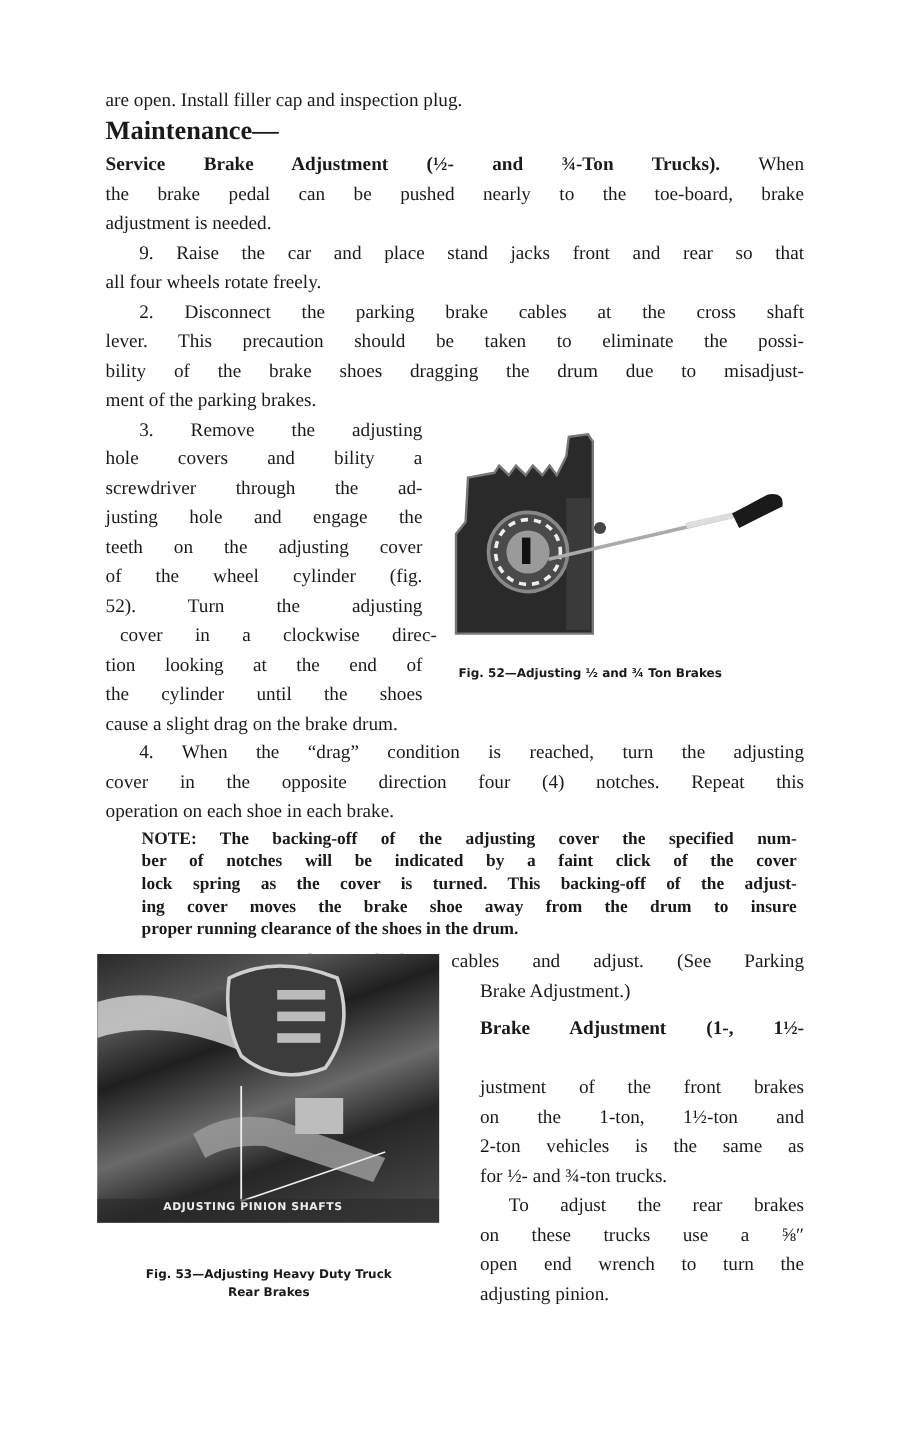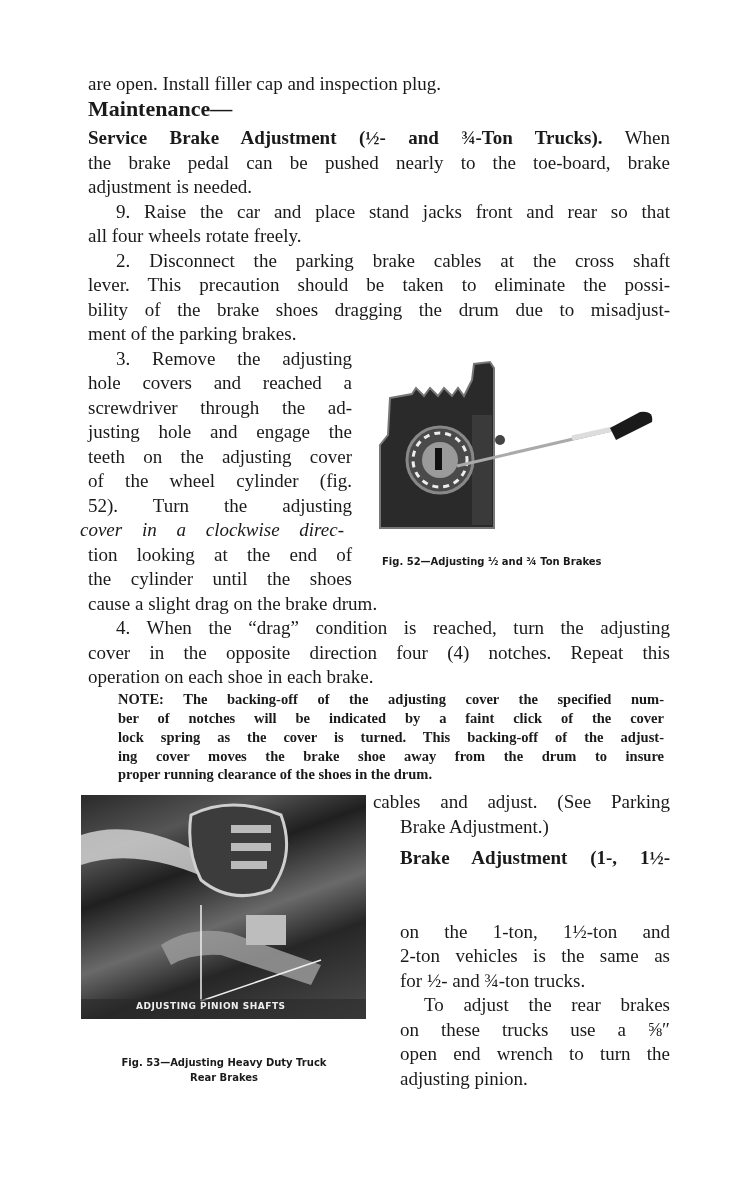--- a/index.html
+++ b/index.html
@@ -1,19 +1,19 @@
 <!DOCTYPE html>
 <html><head>
 <meta charset="utf-8">
 <style>
   html, body { margin: 0; padding: 0; background: #ffffff; }
   body { width: 750px; height: 1195px; position: relative; overflow: hidden;
          font-family: "Liberation Serif", "DejaVu Serif", serif; color: #1a1a1a; }
   .page { position: absolute; left: 0; top: 0; width: 750px; height: 1195px; }
-  .p { position: absolute; font-size: 19px; line-height: 24.6px; margin: 0; }
+  .p { position: absolute; font-size: 16px; line-height: 24.6px; margin: 0; }
   .justify { text-align: justify; text-align-last: justify; }
   .b { font-weight: bold; }
   .heading { font-size: 22px; font-weight: bold; }
   .note { font-size: 14.5px; font-weight: bold; line-height: 18.6px; }
   .cap { font-family: "DejaVu Sans", "Liberation Sans", sans-serif; 
          font-weight: bold; font-size: 10px; color: #1a1a1a; }
   .fig52 { position: absolute; left: 372px; top: 360px; width: 150px; height: 170px; }
   .fig53 { position: absolute; left: 81px; top: 795px; width: 285px; height: 224px;
            background: linear-gradient(160deg, #2a2a2a 0%, #555 20%, #1f1f1f 35%, #6a6a6a 55%, #262626 70%, #4d4d4d 100%); overflow: hidden; }
   .pagenum { position: absolute; left: 0; width: 750px; top: 1112px; text-align: center;
@@ -33,27 +33,27 @@
 
   <p class="p justify" style="left:116px; top:200px; width:554px;">9. Raise the car and place stand jacks front and rear so that</p>
   <p class="p" style="left:88px; top:224px;">all four wheels rotate freely.</p>
 
   <p class="p justify" style="left:116px; top:249px; width:554px;">2. Disconnect the parking brake cables at the cross shaft</p>
   <p class="p justify" style="left:88px; top:273px; width:582px;">lever. This precaution should be taken to eliminate the possi-</p>
   <p class="p justify" style="left:88px; top:298px; width:582px;">bility of the brake shoes dragging the drum due to misadjust-</p>
   <p class="p" style="left:88px; top:322px;">ment of the parking brakes.</p>
 
   <p class="p justify" style="left:116px; top:347px; width:236px;">3. Remove the adjusting</p>
-  <p class="p justify" style="left:88px; top:371px; width:264px;">hole covers and reached a</p>
+  <p class="p justify" style="left:88px; top:371px; width:264px;">hole covers and bility a</p>
   <p class="p justify" style="left:88px; top:396px; width:264px;">screwdriver through the ad-</p>
   <p class="p justify" style="left:88px; top:420px; width:264px;">justing hole and engage the</p>
   <p class="p justify" style="left:88px; top:445px; width:264px;">teeth on the adjusting cover</p>
   <p class="p justify" style="left:88px; top:469px; width:264px;">of the wheel cylinder (fig.</p>
   <p class="p justify" style="left:88px; top:494px; width:264px;">52). Turn the adjusting</p>
-  <p class="p justify" style="left:80px; top:518px; width:264px;font-style:italic;">cover in a clockwise direc-</p>
+  <p class="p justify" style="left:100px; top:518px; width:264px;">cover in a clockwise direc-</p>
   <p class="p justify" style="left:88px; top:543px; width:264px;">tion looking at the end of</p>
   <p class="p justify" style="left:88px; top:567px; width:264px;">the cylinder until the shoes</p>
   <p class="p" style="left:88px; top:592px;">cause a slight drag on the brake drum.</p>
 
   <div class="fig52">
     <svg width="300" height="175" viewBox="0 0 300 175" style="overflow:visible">
       <path d="M18 38 L40 34 L44 28 L52 36 L58 28 L66 36 L72 28 L80 36 L86 28 L92 36 L100 20 L102 4 L118 2 L122 8 L122 168 L8 168 L8 85 L16 75 Z" fill="#2a2a2a" stroke="#777" stroke-width="2"></path>
       <rect x="100" y="55" width="20" height="110" fill="#3a3a3a"></rect>
       <circle cx="68" cy="100" r="33" fill="#4a4a4a" stroke="#888" stroke-width="3"></circle>
       <circle cx="68" cy="100" r="27" fill="none" stroke="#eee" stroke-width="3" stroke-dasharray="6 5"></circle>
@@ -92,20 +92,21 @@
       <line x1="120" y1="110" x2="120" y2="206" stroke="#eee" stroke-width="1.5"></line>
       <line x1="120" y1="206" x2="240" y2="165" stroke="#eee" stroke-width="1.5"></line>
       <rect x="0" y="204" width="285" height="20" fill="#2a2a2a" opacity="0.6"></rect>
     </svg>
     <span style="position:absolute; left:55px; top:206px; font-family:'DejaVu Sans', sans-serif; font-size:9px; font-weight:bold; color:#eee; letter-spacing:0.5px;">ADJUSTING PINION SHAFTS</span>
   </div>
   <p class="p cap" style="left:100px; top:1055px; width:248px; text-align:center; line-height:16px;">Fig. 53—Adjusting Heavy Duty Truck</p>
   <p class="p cap" style="left:100px; top:1070px; width:248px; text-align:center; line-height:16px;">Rear Brakes</p>
 
   <p class="p justify" style="left:400px; top:846px; width:270px;"><span class="b">Brake Adjustment (1-, 1½-</span></p>
+  <p class="p justify" style="left:400px; top:895px; width:270px;">justment of the front brakes</p>
   <p class="p justify" style="left:400px; top:920px; width:270px;">on the 1-ton, 1½-ton and</p>
   <p class="p justify" style="left:400px; top:944px; width:270px;">2-ton vehicles is the same as</p>
   <p class="p" style="left:400px; top:969px;">for ½- and ¾-ton trucks.</p>
 
   <p class="p justify" style="left:424px; top:993px; width:246px;">To adjust the rear brakes</p>
   <p class="p justify" style="left:400px; top:1018px; width:270px;">on these trucks use a ⅝″</p>
   <p class="p justify" style="left:400px; top:1042px; width:270px;">open end wrench to turn the</p>
   <p class="p" style="left:400px; top:1067px;">adjusting pinion.</p>
 
 </div>

